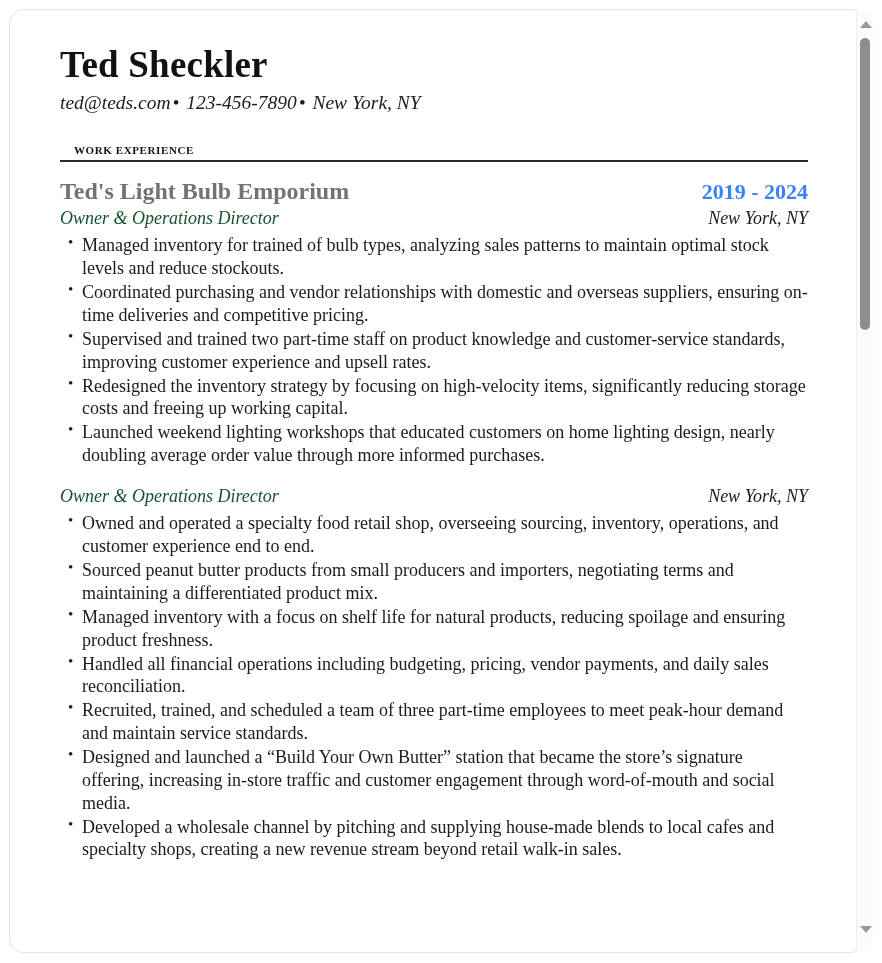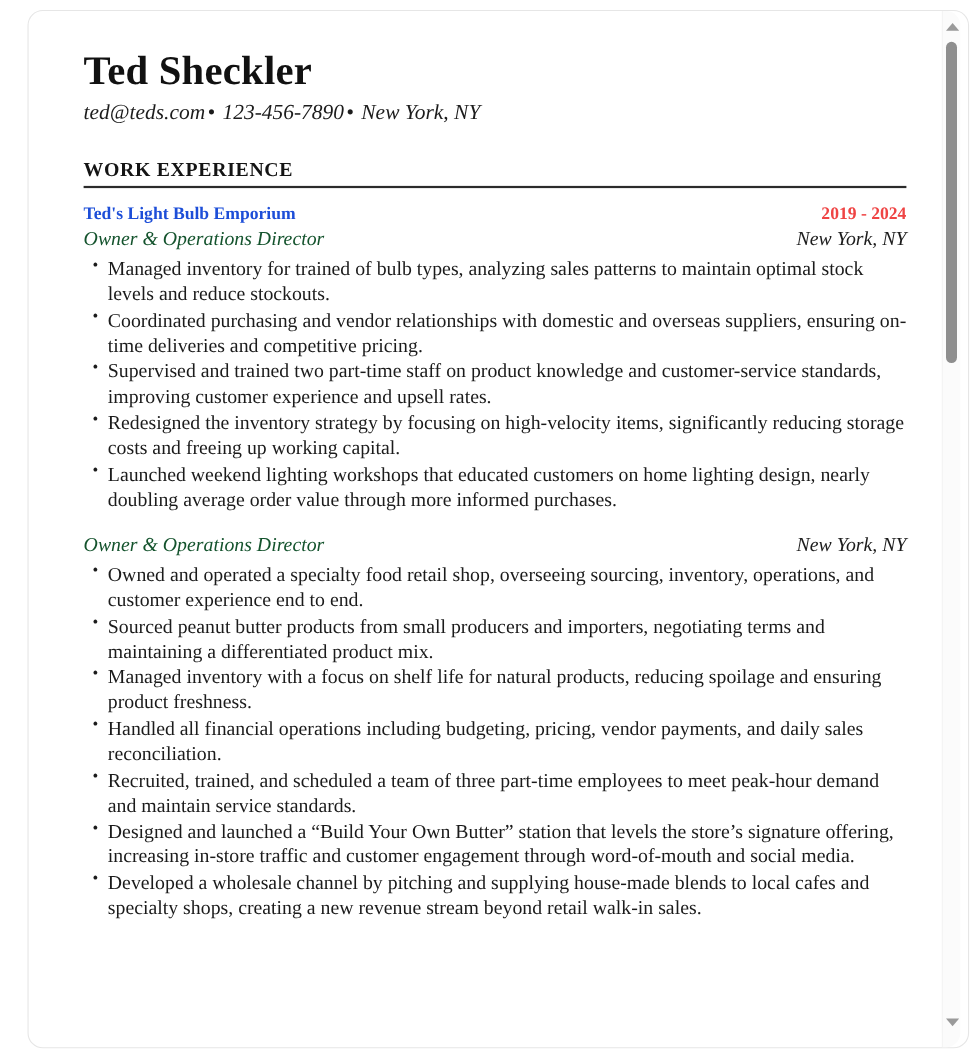--- a/index.html
+++ b/index.html
@@ -14,21 +14,21 @@
   .app-frame {
     position: relative;
     width: 882px;
     height: 963px;
     background: #ffffff;
   }
 
   
   .resume-card {
     position: absolute;
-    left: 25px;
+    left: 9px;
     top: 9px;
     width: 856px;
     height: 944px;
     background: #ffffff;
     border: 1px solid #e6e6e6;
     border-radius: 14px;
     box-sizing: border-box;
     overflow: hidden;
   }
 
@@ -64,53 +64,53 @@
   }
   .contact-sep {
     padding: 0 2px;
   }
 
   
   .section {
     margin-top: 28px;
   }
   .section-title {
-    font-size: 18px;
+    font-size: 11px;
     font-weight: bold;
     letter-spacing: 0.6px;
     color: #141414;
-    margin: 0 0 4px 0;
+    margin: 0 0 4px 14px;
   }
   .section-rule {
     height: 2px;
     background: #2b2b2b;
     width: 748px;
     margin-bottom: 14px;
   }
 
   
   .job {
     margin-bottom: 18px;
   }
   .job-row {
     display: flex;
     justify-content: space-between;
     align-items: baseline;
     width: 748px;
   }
   .job-title {
-    font-size: 16px;
-    font-weight: bold;
-    color: #1d4ed8;
+    font-size: 24px;
+    font-weight: bold;
+    color: #737373;
     line-height: 1.3;
   }
   .job-dates {
-    font-size: 16px;
-    font-weight: bold;
-    color: #ef4444;
+    font-size: 22px;
+    font-weight: bold;
+    color: #3b82f6;
     line-height: 1.3;
     white-space: nowrap;
   }
   .job-role {
     font-size: 18px;
     font-style: italic;
     color: #14532d;
     line-height: 1.3;
   }
   .job-location {
@@ -227,21 +227,21 @@
           <div class="job-row">
             <span class="job-role">Owner &amp; Operations Director</span>
             <span class="job-location">New York, NY</span>
           </div>
           <ul class="bullets">
             <li>Owned and operated a specialty food retail shop, overseeing sourcing, inventory, operations, and customer experience end to end.</li>
             <li>Sourced peanut butter products from small producers and importers, negotiating terms and maintaining a differentiated product mix.</li>
             <li>Managed inventory with a focus on shelf life for natural products, reducing spoilage and ensuring product freshness.</li>
             <li>Handled all financial operations including budgeting, pricing, vendor payments, and daily sales reconciliation.</li>
             <li>Recruited, trained, and scheduled a team of three part-time employees to meet peak-hour demand and maintain service standards.</li>
-            <li>Designed and launched a “Build Your Own Butter” station that levels the store’s signature offering, increasing in-store traffic and customer engagement through word-of-mouth and social media.</li>
+            <li>Designed and launched a “Build Your Own Butter” station that became the store’s signature offering, increasing in-store traffic and customer engagement through word-of-mouth and social media.</li>
             <li>Developed a wholesale channel by pitching and supplying house-made blends to local cafes and specialty shops, creating a new revenue stream beyond retail walk-in sales.</li>
           </ul>
         </div>
 
       </div>
     </div>
   </div>
 
   <div class="scrollbar">
     <div class="sb-arrow up">

